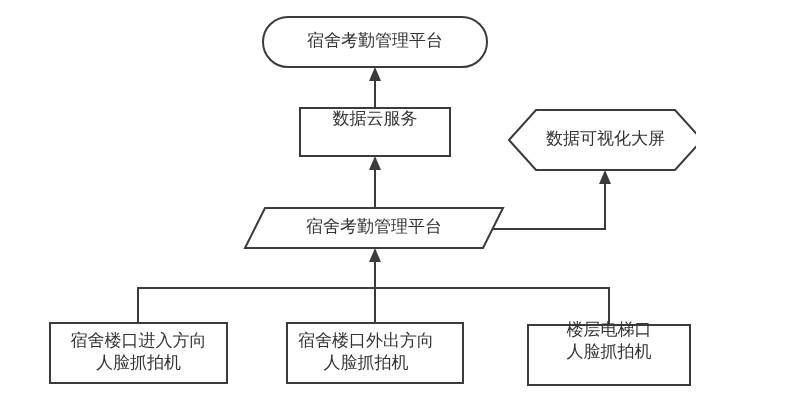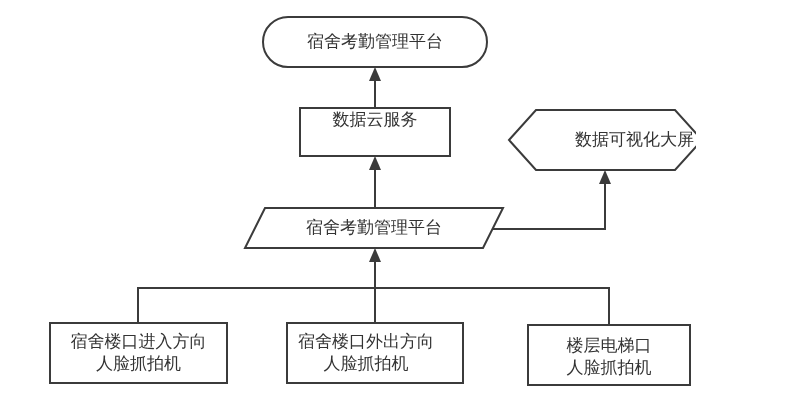--- a/index.html
+++ b/index.html
@@ -2,21 +2,21 @@
 <html><head>
 <meta charset="utf-8">
 <style>
   html, body { margin: 0; padding: 0; background: #ffffff; }
   .canvas {
     position: relative;
     width: 696px;
     height: 401px;
     background: #ffffff;
     overflow: hidden;
-    font-family: Liberation Sans, sans-serif;
+    font-family: Liberation Mono, monospace;
   }
   .diagram-layer { position: absolute; left: 0; top: 0; }
   .shape  { fill: #ffffff; stroke: #3b3b3b; stroke-width: 2; }
   .conn   { fill: none; stroke: #3b3b3b; stroke-width: 2; }
   .arrowhead { fill: #3b3b3b; stroke: none; }
   .label {
     position: absolute;
     display: flex;
     align-items: center;
     justify-content: center;
@@ -54,26 +54,26 @@
     <polygon class="shape" points="265,208 503,208 483,248 245,248"></polygon>
     <rect class="shape" x="50" y="323" width="177" height="60"></rect>
     <rect class="shape" x="287" y="323" width="176" height="60"></rect>
     <rect class="shape" x="528" y="325" width="162" height="60"></rect>
   </svg>
 
   <div class="label" style="left:263px; top:17px; width:224px; height:50px">宿舍考勤管理平台</div>
 
   <div class="label" style="left:300px; top:96px; width:150px; height:48px">数据云服务</div>
 
-  <div class="label" style="left:538px; top:110px; width:193px; height:60px">数据可视化大屏</div>
+  <div class="label" style="left:509px; top:110px; width:193px; height:60px">数据可视化大屏</div>
 
   <div class="label" style="left:255px; top:208px; width:238px; height:40px">宿舍考勤管理平台</div>
 
   <div class="label" style="left:50px; top:323px; width:177px; height:60px">宿舍楼口进入方向
 人脸抓拍机</div>
 
   <div class="label" style="left:278px; top:323px; width:176px; height:60px">宿舍楼口外出方向
 人脸抓拍机</div>
 
-  <div class="label" style="left:528px; top:327px; width:162px; height:60px">楼层电梯口
+  <div class="label" style="left:528px; top:312px; width:162px; height:60px">楼层电梯口
 人脸抓拍机</div>
 
 </div>
 
 </body></html>

